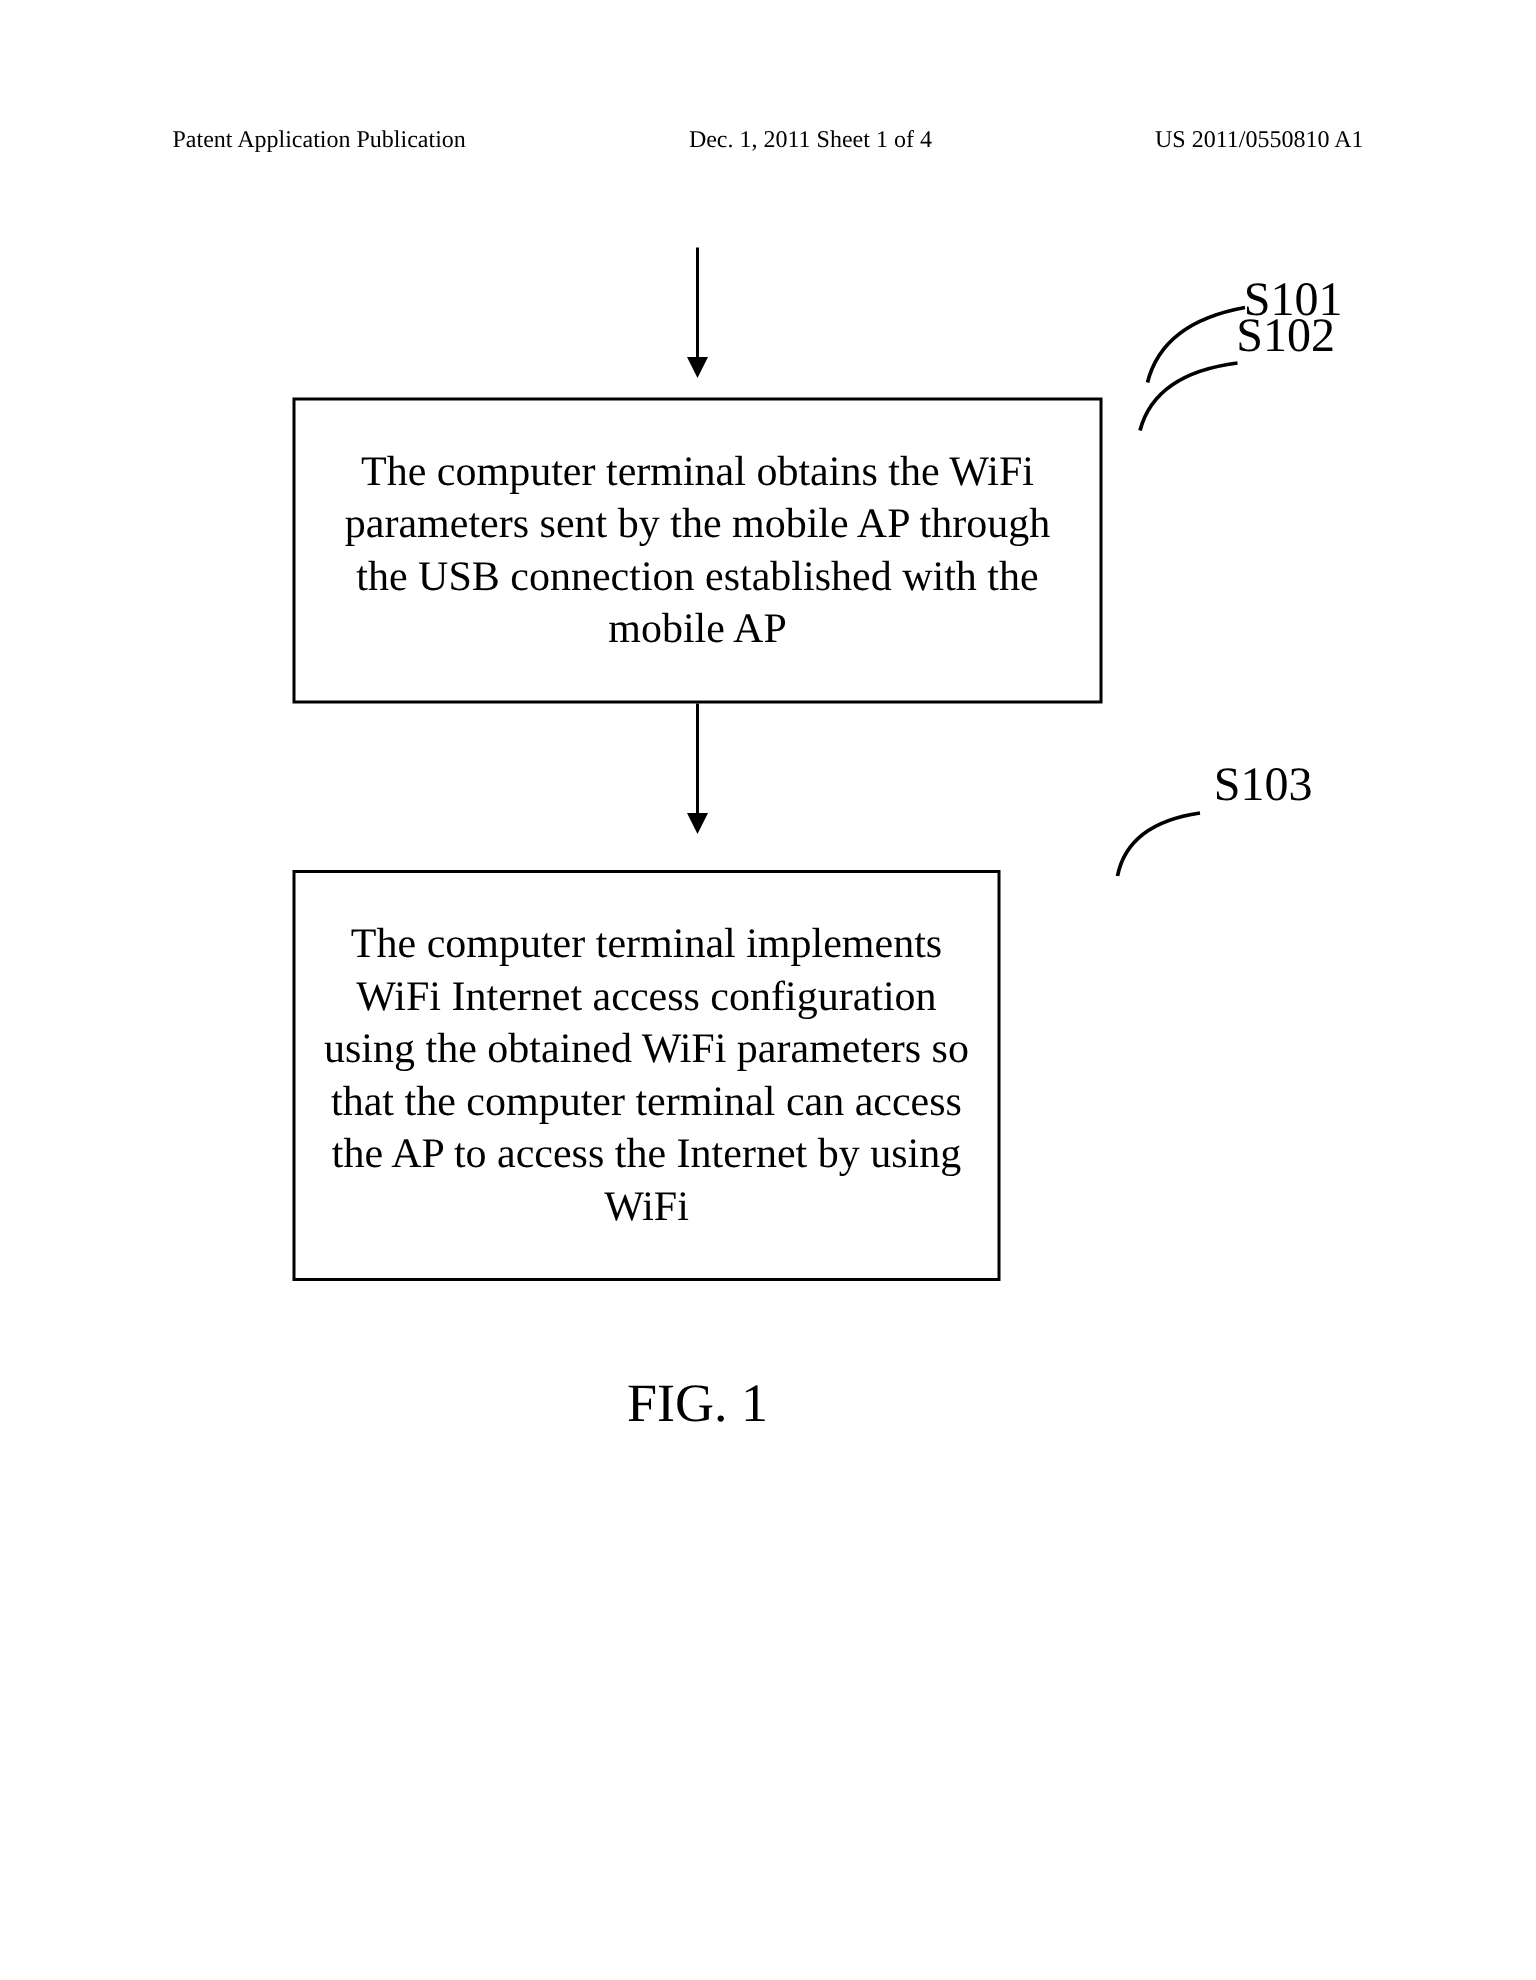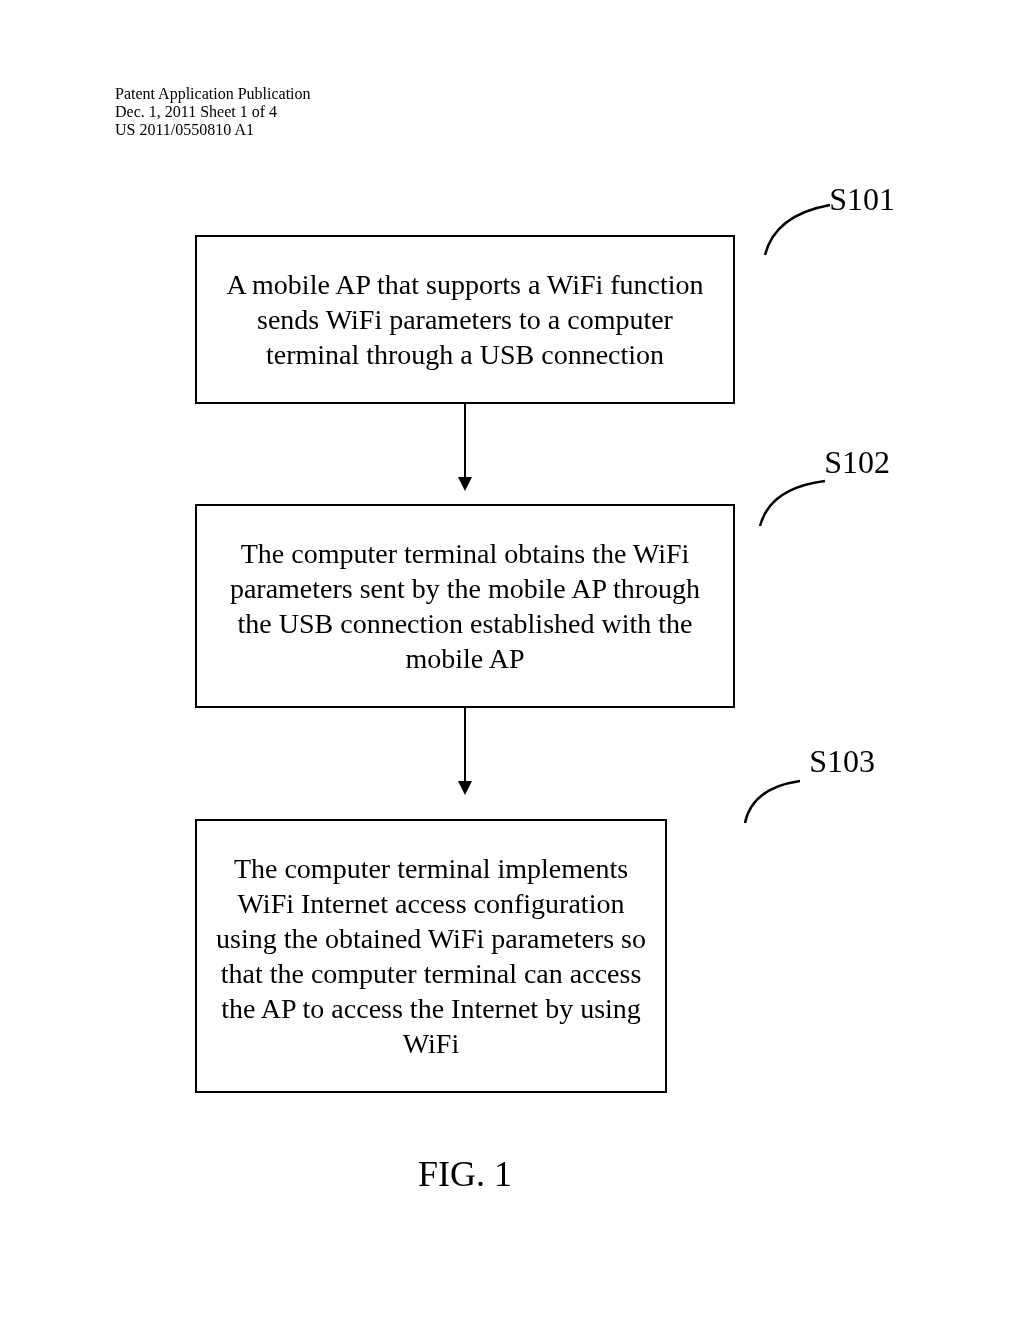--- a/index.html
+++ b/index.html
@@ -15,21 +15,20 @@
       position: relative;
     }
     .header {
       position: absolute;
       top: 85px;
       left: 0;
       width: 1024px;
       display: flex;
       justify-content: space-between;
       padding: 0 115px 0 115px;
-      flex-direction: column;
     }
     .diagram-container {
       position: absolute;
       top: 165px;
       left: 150px;
       width: 720px;
     }
     .box {
       border: 2px solid black;
       padding: 30px 18px;
@@ -121,23 +120,20 @@
 
 <div class="diagram-container">
 
   <div class="label-container">
     <span class="step-label label1">S101</span>
     <svg class="callout" width="80" height="60" style="top:35px; right:30px;">
       <path d="M 5 55 Q 15 15 70 5" stroke="black" stroke-width="2.5" fill="none"></path>
     </svg>
   </div>
 
-  <div class="box box1">
-    <span>A mobile AP that supports a WiFi function sends WiFi parameters to a computer terminal through a USB connection</span>
-  </div>
 
   <div class="arrow-container">
     <div class="arrow-line">
       <div class="arrow-head"></div>
     </div>
   </div>
 
   <div class="label-container">
     <span class="step-label label2" style="top:-60px;">S102</span>
     <svg class="callout" width="80" height="55" style="top:-28px; right:35px;">

